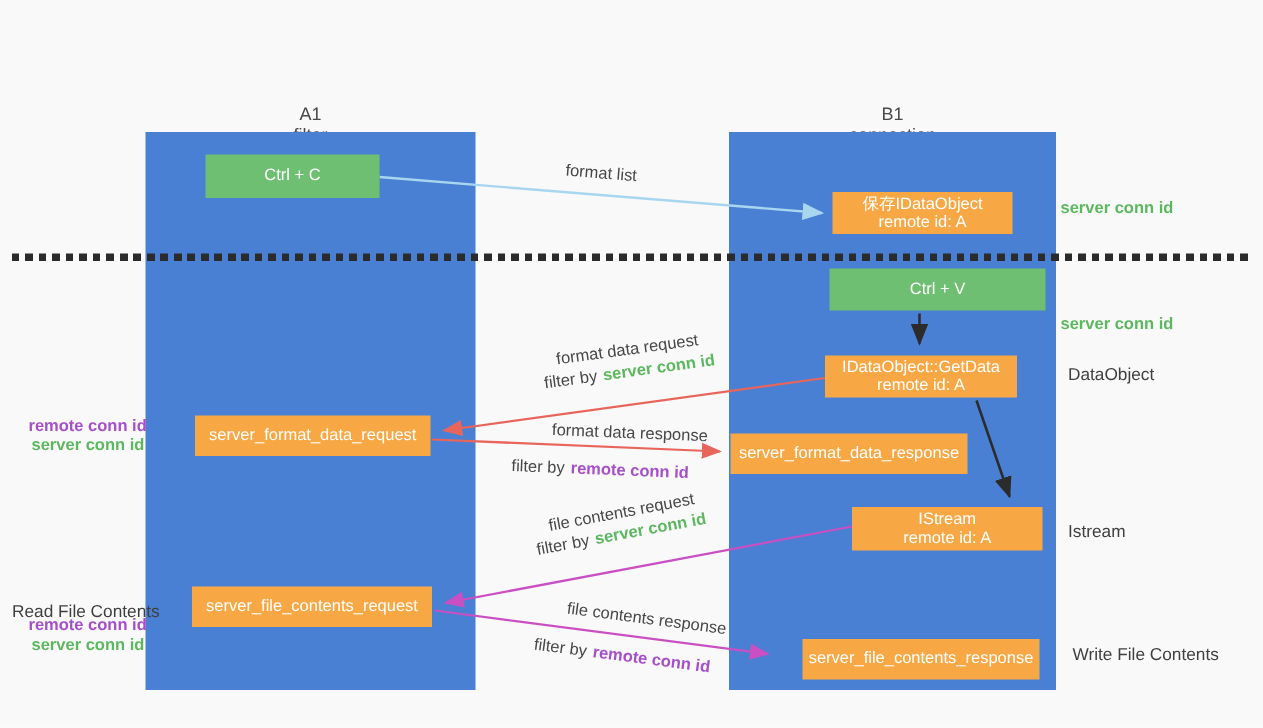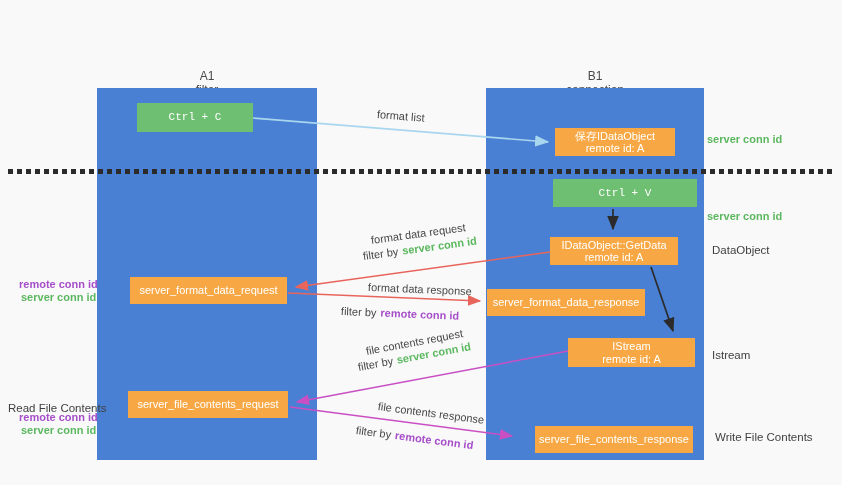--- a/index.html
+++ b/index.html
@@ -10,21 +10,21 @@
   .title{position:absolute;top:7px;left:0;width:814px;text-align:center;
     font-size:15px;line-height:19px;color:#3d3d3d;letter-spacing:.3px;}
   .lane-head{position:absolute;top:56px;text-align:center;font-size:12px;
     line-height:14px;color:#4a4a4a;margin-top:13px;}
   .lane{position:absolute;top:88px;height:372px;background:var(--lane_blue,#4a80d3);}
   .dotted{position:absolute;top:169px;left:8px;width:828px;height:5px;
     background-image:repeating-linear-gradient(90deg,var(--arrow_black,#2b2b2b) 0 5px,transparent 5px 9px);}
   .overlay{position:absolute;left:0;top:0;width:842px;height:485px;pointer-events:none;}
   .node{position:absolute;display:flex;flex-direction:column;align-items:center;
     justify-content:center;color:#fff;font-size:11px;line-height:12.5px;text-align:center;}
-  .green{background:var(--box_green,#6fbf72);font-family:Liberation Mono, monospace;}
+  .green{background:var(--box_green,#6fbf72);}
   .orange{background:var(--box_orange,#f7a845);}
   .slabel{position:absolute;font-size:11px;white-space:nowrap;line-height:13px;}
   .green-t{color:var(--text_green,#5cb85f);font-weight:bold;}
   .purple-t{color:var(--text_purple,#a64fc9);font-weight:bold;}
   .dark-t{color:var(--text_dark,#3f3f3f);font-size:11.5px;}
   .alabel{position:absolute;font-size:11px;color:#474747;white-space:nowrap;
     transform-origin:left center;}
   .alabel .pre{margin-right:4px;}
   .l-blue{stroke:var(--arrow_blue,#a9d6ef);stroke-width:1.6;}
   .l-red{stroke:var(--arrow_red,#e8655c);stroke-width:1.5;}

